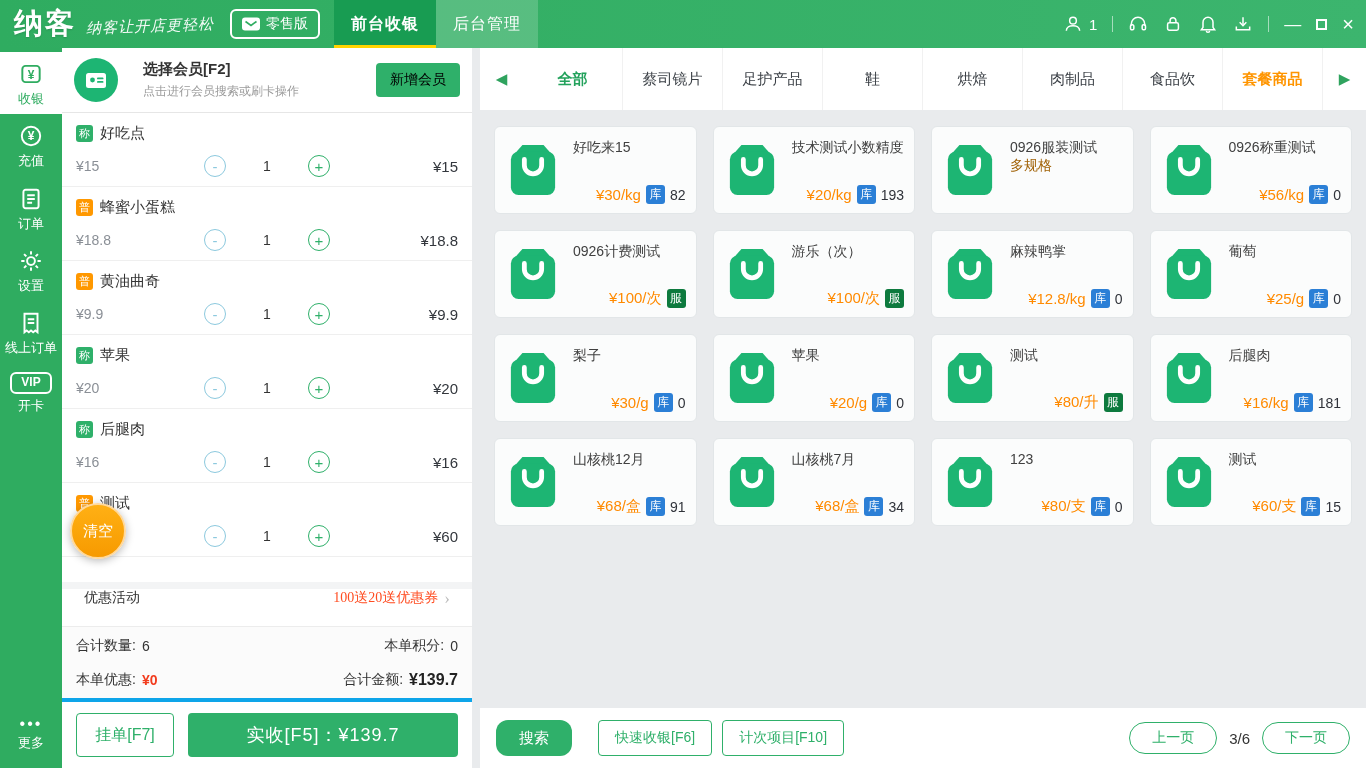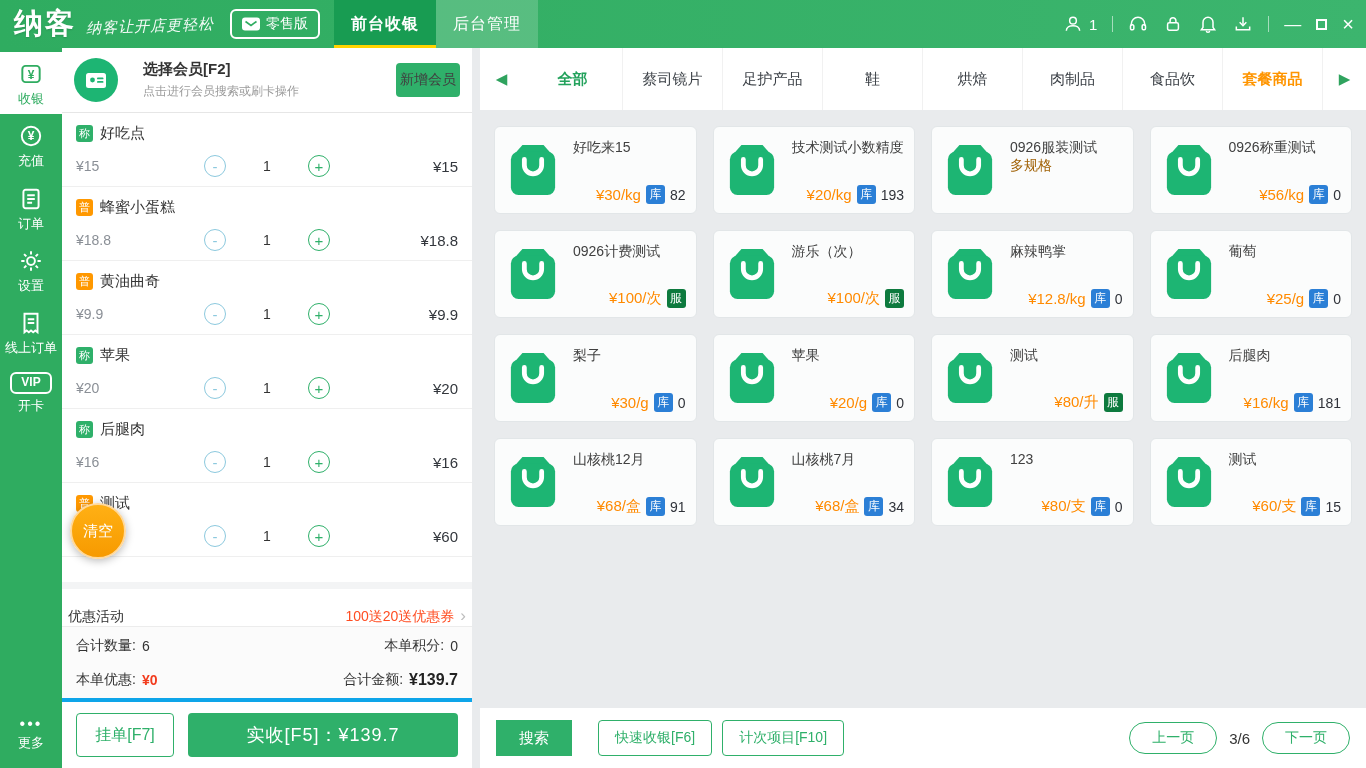--- a/index.html
+++ b/index.html
@@ -38,40 +38,40 @@
   .more-dots { font-size:16px; letter-spacing:2px; line-height:.8; }
   .side-more { margin-top:auto; margin-bottom:10px; }
 
   
   .cart-panel { width:410px; flex:0 0 410px; background:#fff; display:flex; flex-direction:column; min-height:0; }
   .member-bar { display:flex; align-items:center; padding:10px 12px; border-bottom:1px solid #e6e6e6; cursor:pointer; flex:0 0 64px; }
   .member-icon { width:44px; height:44px; border-radius:50%; background:#1db573; display:flex; align-items:center; justify-content:center; flex:0 0 44px; }
   .member-texts { margin-left:25px; }
   .member-title { font-size:15px; font-weight:bold; color:#333; }
   .member-sub { font-size:12px; color:#9a9a9a; margin-top:4px; }
-  .add-member { margin-left:auto; width:64px; height:34px; background:#2fb06a; color:#404040; border:none; border-radius:4px; font-size:14px; }
+  .add-member { margin-left:auto; width:84px; height:34px; background:#2fb06a; color:#000000; border:none; border-radius:4px; font-size:14px; }
 
   .cart-items { flex:1; position:relative; overflow:hidden; }
   .cart-item { height:74px; padding:11px 14px 0; border-bottom:1px solid #efefef; }
   .ci-row1 { display:flex; align-items:center; gap:7px; }
   .tag { width:17px; height:17px; border-radius:3px; color:#fff; font-size:11px; display:inline-flex; align-items:center; justify-content:center; flex:0 0 17px; }
   .tag[data-t="称"] { background:#2fb06a; }
   .tag[data-t="普"] { background:#ff9800; }
   .ci-name { font-size:15px; color:#333; }
   .ci-row2 { display:flex; align-items:center; margin-top:12px; }
   .ci-price { width:86px; font-size:14px; color:#8a8f96; }
   .stepper { flex:1; display:flex; align-items:center; justify-content:center; gap:24px; }
   .step { width:22px; height:22px; border-radius:50%; background:#fff; font-size:15px; line-height:1; display:flex; align-items:center; justify-content:center; padding:0; }
   .step.minus { border:1px solid #8cc9de; color:#8cc9de; }
   .step.plus { border:1px solid #2fb06a; color:#2fb06a; }
   .qty { width:34px; text-align:center; font-size:14px; color:#333; }
   .ci-total { width:86px; text-align:right; font-size:15px; color:#33373d; }
   .clear-btn { position:absolute; left:8px; top:390px; width:56px; height:56px; border-radius:50%; background:linear-gradient(180deg,#ffb014,#f79a00); border:2px solid #ffd89a; color:#fff; font-size:15px; box-shadow:0 2px 8px rgba(0,0,0,.28); z-index:5; }
 
-  .promo-row { flex:0 0 44px; display:flex; align-items:flex-end; padding:0 6px; border-top:7px solid #f3f4f5; }
+  .promo-row { flex:0 0 44px; display:flex; align-items:flex-start; padding:0 22px; border-top:7px solid #f3f4f5;font-family:Liberation Serif, serif; }
   .promo-label { font-size:14px; color:#333; }
   .promo-value { margin-left:auto; font-size:14px; color:#ff4d22; }
   .promo-chevron { margin-left:6px; color:#bdbdbd; font-size:17px; }
 
   .summary { background:#fbfbfb; border-top:1px solid #ececec; padding:4px 14px; flex:0 0 72px; display:flex; flex-direction:column; justify-content:center; gap:6px; }
   .sum-row { display:flex; justify-content:space-between; align-items:center; font-size:14px; color:#333; height:28px; }
   .sum-pair { display:flex; align-items:center; gap:6px; }
   .sum-red { color:#f23c1e; font-weight:bold; }
   .sum-big { font-size:16px; font-weight:bold; color:#222; }
 
@@ -102,21 +102,21 @@
   .p-badge:empty { display:none; }
   .p-badge[data-b="库"] { background:#2b7fd6; }
   .p-badge[data-b="服"] { background:#0d7a3e; }
   .p-stock { color:#30333a; font-size:14px; }
   .p-stock:empty { display:none; }
 
   .bottom-bar { flex:0 0 60px; background:#fff; display:flex; align-items:center; padding:0 16px; gap:10px; }
   .barcode-wrap { width:190px; height:36px; background:#f1f2f4; border-radius:4px; display:flex; align-items:center; padding:0 8px 0 10px; }
   .barcode-input { flex:1; min-width:0; background:transparent; border:none; outline:none; font-size:14px; color:#333; }
   .barcode-input::placeholder { color:#a7adb5; }
-  .search-btn { width:76px; height:36px; background:#2fb06a; color:#fff; border:none; border-radius:0; font-size:15px; }
+  .search-btn { width:76px; height:36px; background:#2fb06a; color:#fff; border:none; border-radius:12px; font-size:15px; }
   .outline-btn { height:36px; padding:0 16px; background:#fff; border:1px solid #2fb06a; color:#2fb06a; border-radius:4px; font-size:14px; }
   .outline-btn.first { margin-left:16px; }
   .pager { margin-left:auto; display:flex; align-items:center; gap:12px; }
   .pill { height:32px; padding:0 22px; border-radius:16px; border:1px solid #2fb06a; color:#2fb06a; background:#fff; font-size:14px; }
   .page-ind { font-size:15px; color:#333; }
 </style>
 </head>
 <body>
 
 <div class="app">

